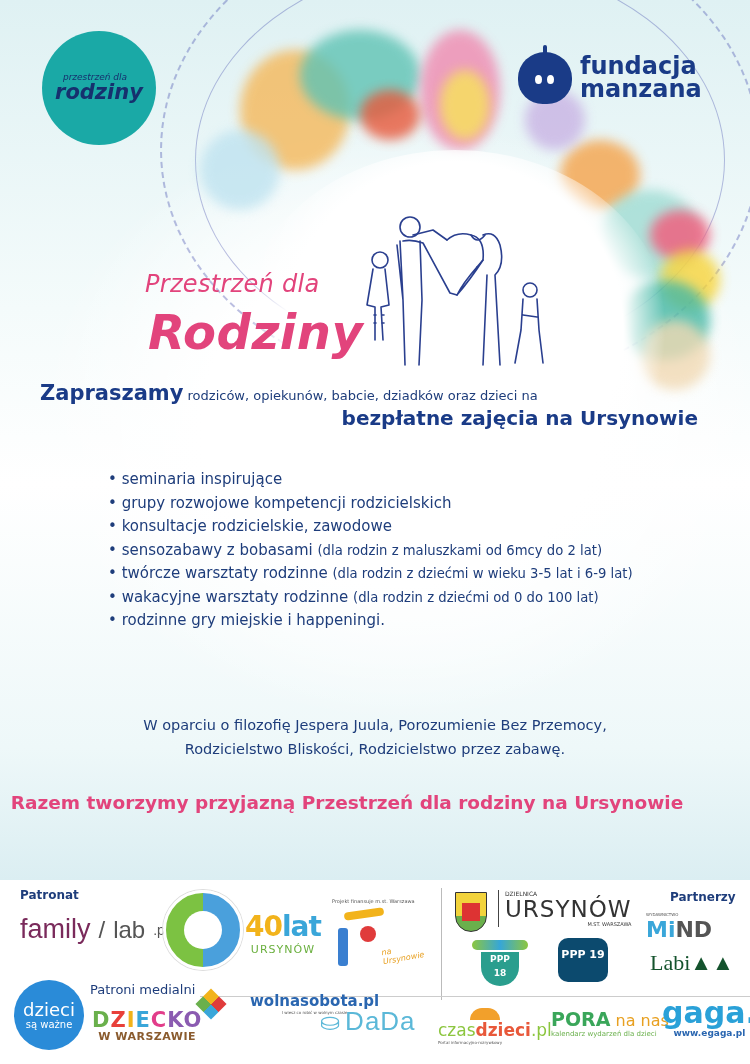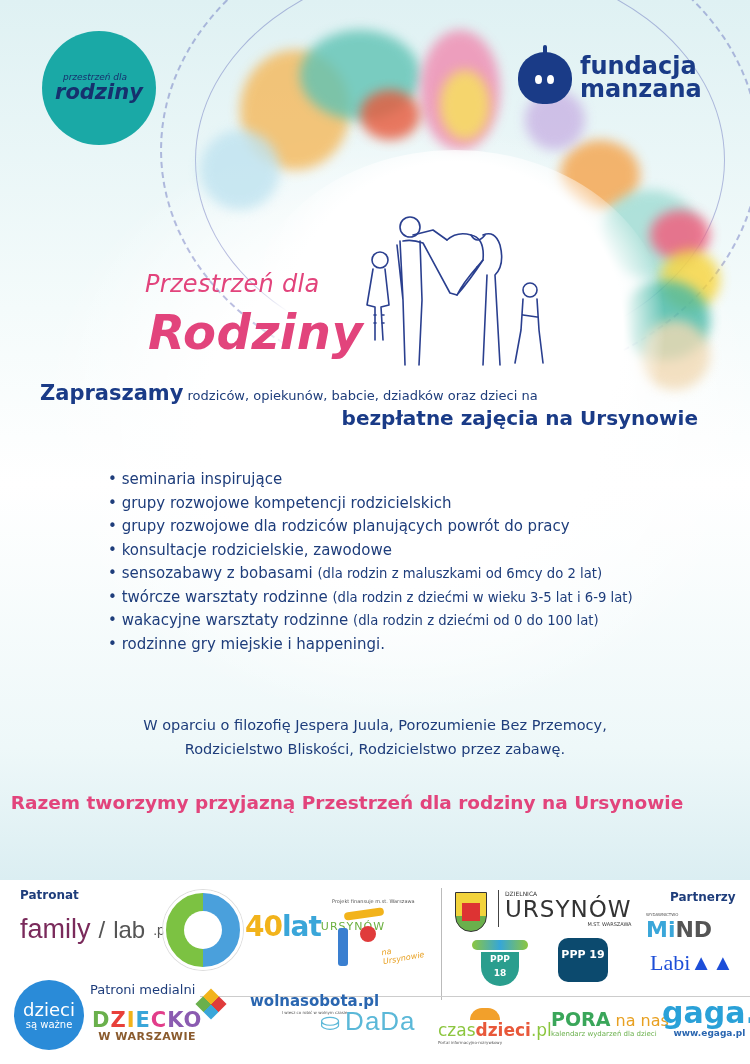--- a/index.html
+++ b/index.html
@@ -92,21 +92,21 @@
   .divider-v { position: absolute; left: 441px; top: 8px; width: 1px; height: 112px; background: #bbb; }
   .divider-h { position: absolute; left: 200px; top: 116px; width: 550px; height: 1px; background: #ccc; }
   .logo { position: absolute; display: flex; align-items: center; justify-content: center; }
 
   .familylab { left: 20px; top: 34px; font-size: 27px; color: #7a2a5b; font-family: "Liberation Sans", sans-serif; gap: 8px; }
   .familylab .lab { color: #555; font-size: 24px; }
   .familylab .pl { font-size: 14px; color: #555; }
   .szkola { left: 163px; top: 10px; width: 80px; height: 80px; border-radius: 50%;
     background: conic-gradient(#4aa0dc 0 50%, #7cc242 50% 100%); border: 3px solid #fff; box-shadow: 0 0 0 1px #ddd; }
   .szkola .inner { width: 38px; height: 38px; background: #fff; border-radius: 50%; }
-  .lat40 { left: 245px; top: 30px; flex-direction: row; }
+  .lat40 { left: 245px; top: 30px; flex-direction: column; }
   .lat40 .num { font-size: 28px; font-weight: bold; color: #e23d3d; letter-spacing: -1px; }
   .lat40 .num span { color: #f2b31b; }
   .lat40 .num em { color: #3aa6d9; font-style: normal; }
   .lat40 .sub { font-size: 11px; color: #6bb03f; letter-spacing: 1px; }
   .wspieraj { left: 332px; top: 18px; width: 108px; height: 70px; flex-direction: column; align-items: flex-start; }
   .wspieraj .tiny { font-size: 5px; color: #555; margin-bottom: 4px; }
   .wspieraj .art { position: relative; width: 100px; height: 60px; }
   .wspieraj .b1 { position: absolute; left: 12px; top: 2px; width: 40px; height: 8px; background: #f2b31b; border-radius: 8px; transform: rotate(-8deg); }
   .wspieraj .b2 { position: absolute; left: 6px; top: 20px; width: 10px; height: 38px; background: #3a7fd0; border-radius: 3px; }
   .wspieraj .b3 { position: absolute; left: 28px; top: 18px; width: 16px; height: 16px; background: #e03b3b; border-radius: 50%; }
@@ -120,21 +120,21 @@
   .ursynow .s3 { font-size: 5px; color: #333; align-self: flex-end; }
   .ppp { left: 470px; top: 58px; width: 60px; height: 50px; flex-direction: column; }
   .ppp .cup { width: 38px; height: 34px; background: #2a9e8e; border-radius: 0 0 20px 20px; color: #fff; font-size: 9px; font-weight: bold; text-align: center; line-height: 14px; }
   .ppp .leaf { width: 56px; height: 10px; background: linear-gradient(90deg,#8cc63f,#36a6d8,#8cc63f); border-radius: 10px; margin-bottom: 2px; }
   .ppp19 { left: 558px; top: 58px; width: 50px; height: 44px; background: #0c4a6e; color: #fff; font-size: 11px; font-weight: bold; border-radius: 10px; align-items: flex-end; padding-bottom: 21px; }
   .mind { left: 646px; top: 32px; flex-direction: column; align-items: flex-start; }
   .mind .tiny { font-size: 4px; color: #555; }
   .mind .t { font-size: 22px; font-weight: bold; color: #555; letter-spacing: 0; }
   .mind .t span { color: #3aa6d9; }
   .labirynt { left: 650px; top: 70px; font-size: 22px; color: #333; font-family: "Liberation Serif", serif; }
-  .labirynt span { color: #1d4ed8; }
+  .labirynt span { color: #14532d; }
 
   .dzieci { left: 14px; top: 100px; width: 70px; height: 70px; border-radius: 50%; background: #2a8bd8; flex-direction: column; color: #fff; }
   .dzieci .a { font-size: 18px; line-height: 18px; }
   .dzieci .b { font-size: 10px; }
   .dziecko { left: 92px; top: 130px; flex-direction: column; }
   .dziecko .a { font-size: 21px; font-weight: bold; letter-spacing: 1px; line-height: 20px; }
   .dziecko .a span:nth-child(1){color:#6ab04c}.dziecko .a span:nth-child(2){color:#e8403a}.dziecko .a span:nth-child(3){color:#f2b31b}.dziecko .a span:nth-child(4){color:#3aa6d9}.dziecko .a span:nth-child(5){color:#e23d8a}.dziecko .a span:nth-child(6){color:#8b5bb1}
   .dziecko .b { font-size: 11px; font-weight: bold; color: #8a5b2e; letter-spacing: .5px; }
   .wolna { left: 200px; top: 112px; gap: 20px; }
   .wolna .kite { width: 22px; height: 22px; background: conic-gradient(#e03b3b 0 25%, #3aa6d9 25% 50%, #6ab04c 50% 75%, #f2b31b 75%); transform: rotate(45deg); margin-right: 8px; }
@@ -218,21 +218,20 @@
 </svg>
 
 <div class="invite">
   <b>Zapraszamy</b><span> rodziców, opiekunów, babcie, dziadków oraz dzieci na</span>
 </div>
 <div class="invite-bold">bezpłatne zajęcia na Ursynowie</div>
 
 <ul class="list">
   <li><span>seminaria inspirujące</span><span class="paren"></span></li>
   <li><span>grupy rozwojowe kompetencji rodzicielskich</span><span class="paren"></span></li>
-  <li><span>grupy rozwojowe dla rodziców planujących powrót do pracy</span><span class="paren"></span></li>
   <li><span>konsultacje rodzicielskie, zawodowe</span><span class="paren"></span></li>
   <li><span>sensozabawy z bobasami </span><span class="paren">(dla rodzin z maluszkami od 6mcy do 2 lat)</span></li>
   <li><span>twórcze warsztaty rodzinne </span><span class="paren">(dla rodzin z dziećmi w wieku 3-5 lat i 6-9 lat)</span></li>
   <li><span>wakacyjne warsztaty rodzinne </span><span class="paren">(dla rodzin z dziećmi od 0 do 100 lat)</span></li>
   <li><span>rodzinne gry miejskie i happeningi.</span><span class="paren"></span></li>
 </ul>
 
 <div class="philosophy">
   <div>W oparciu o filozofię Jespera Juula, Porozumienie Bez Przemocy,</div>
   <div>Rodzicielstwo Bliskości, Rodzicielstwo przez zabawę.</div>

